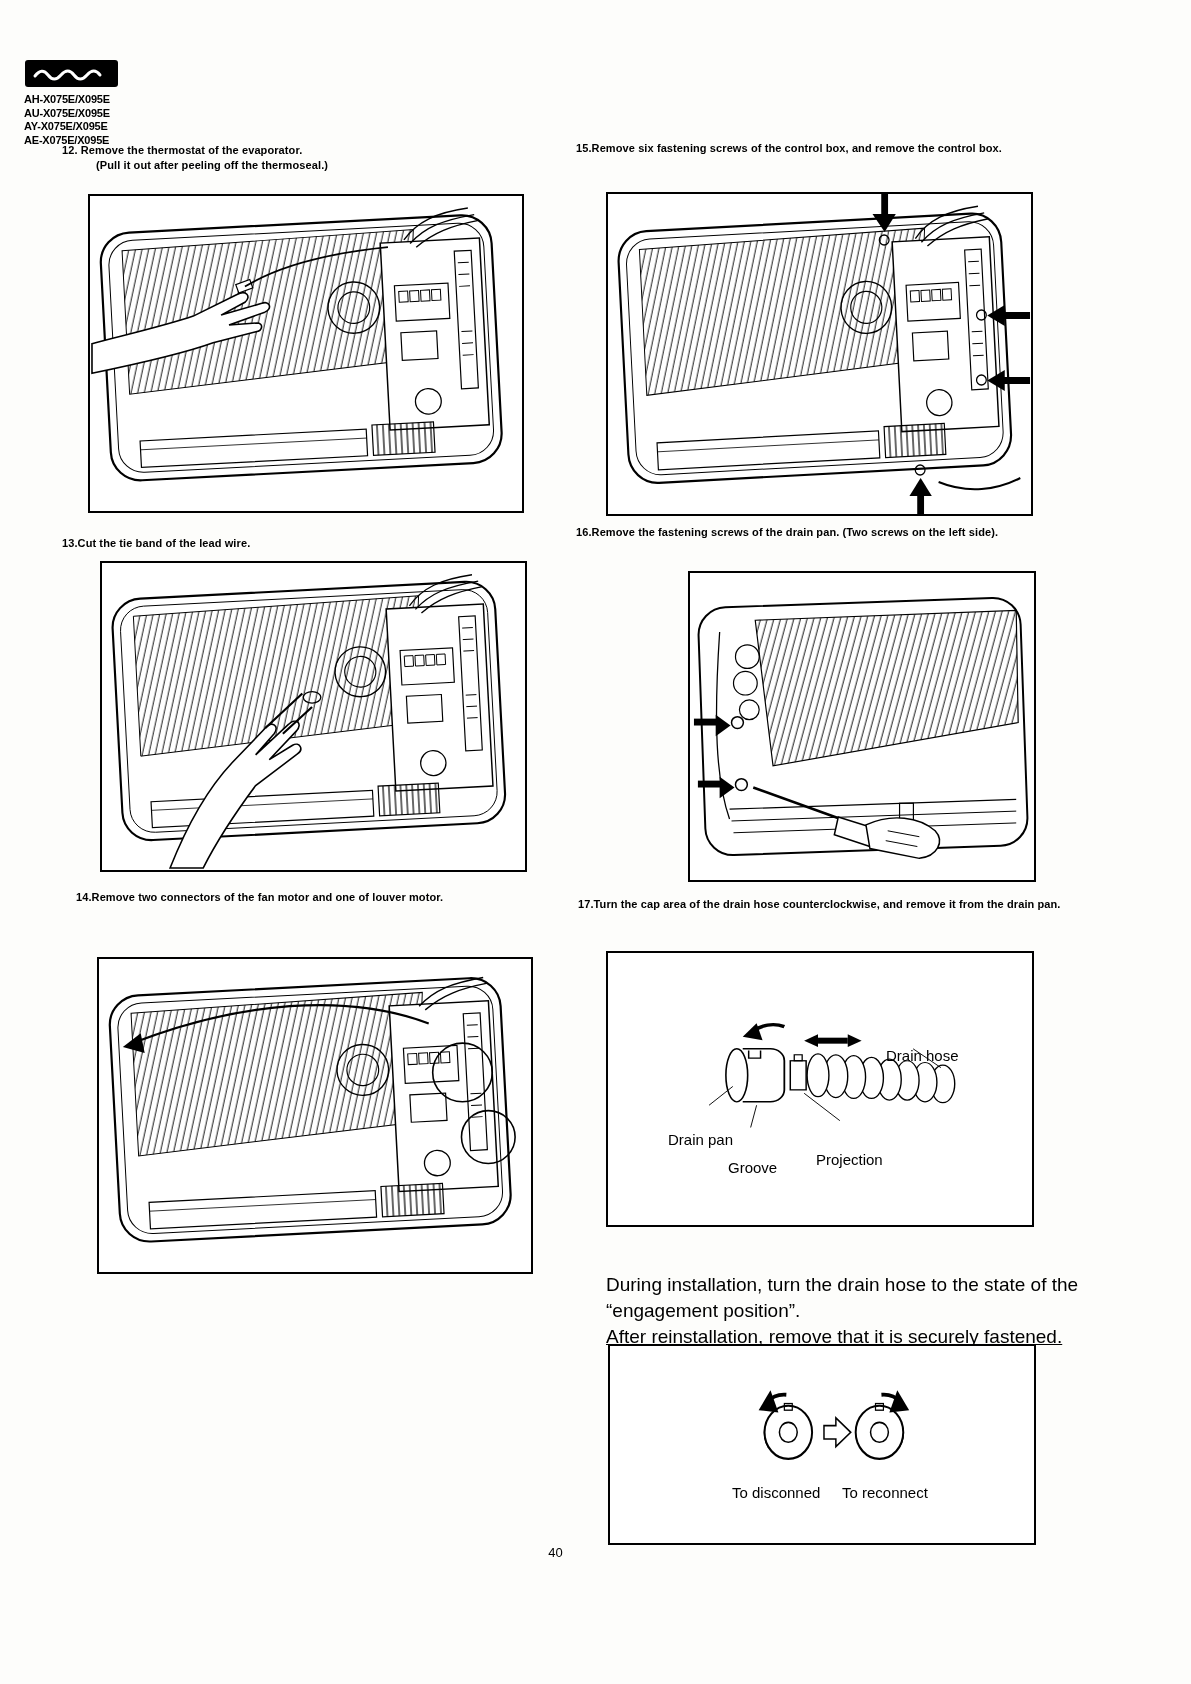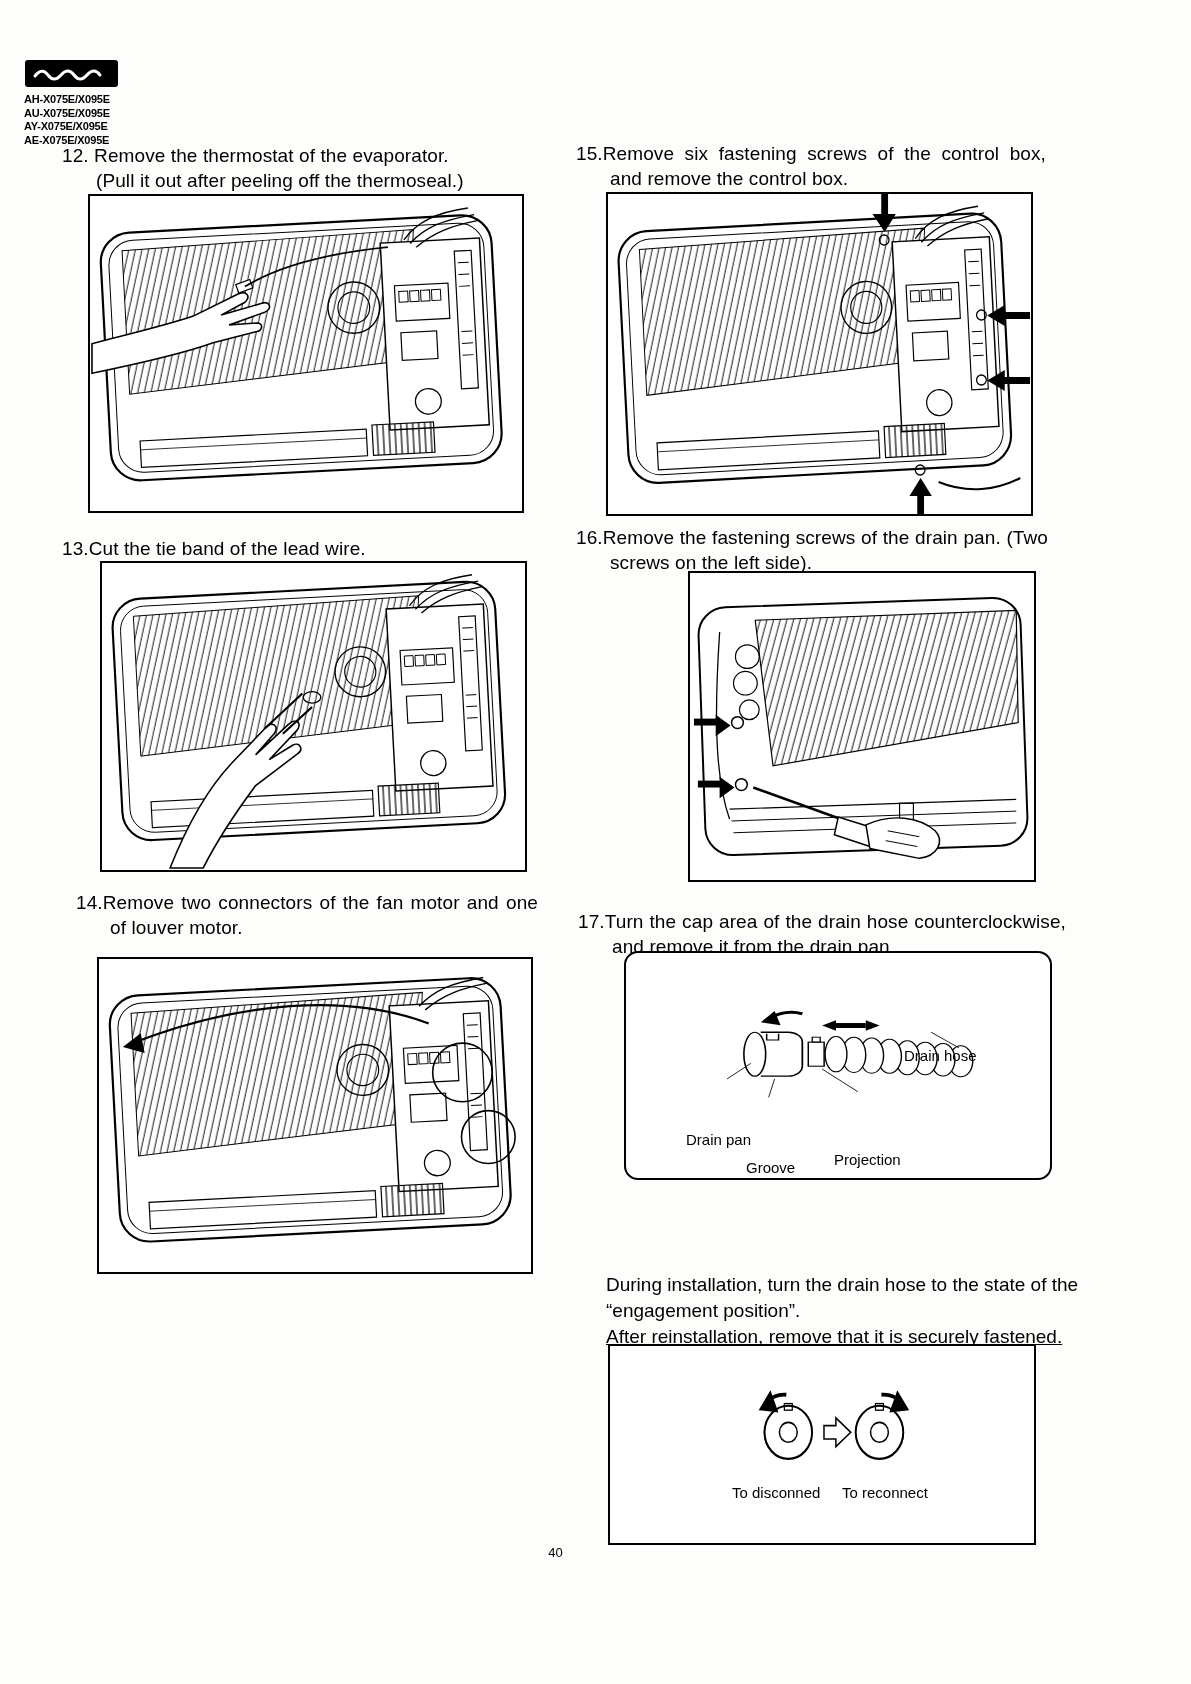--- a/index.html
+++ b/index.html
@@ -17,22 +17,23 @@
     width: 93px; height: 27px;
     background: #000; border-radius: 3px;
   }
   .models { position: absolute; left: 24px; top: 93px; }
   .model-line {
     font-size: 11px; font-weight: bold; line-height: 13.5px;
     letter-spacing: -0.2px; white-space: nowrap;
   }
   .step {
     position: absolute;
-    font-size: 19px; line-height: 1.33; letter-spacing: 0.1px;
+    font-size: 11px; line-height: 1.33; letter-spacing: 0.1px;
     text-align: justify;
+    font-weight: bold;
   }
   .hang { padding-left: 34px; text-indent: -34px; }
   .fig {
     position: absolute;
     border: 2px solid #000;
     background: #fff;
   }
   .fig svg { display: block; width: 100%; height: 100%; }
   .lbl { position: absolute; font-size: 15px; white-space: nowrap; }
   .notes { position: absolute; font-size: 19px; line-height: 1.38; }
@@ -271,25 +272,25 @@
         <rect x="8" y="211" width="24" height="7"></rect>
           <polygon points="30,207 30,229 45,218"></polygon>
       </g>
       <line x1="158" y1="252" x2="64" y2="218" stroke="#000" stroke-width="2.6"></line>
       <path d="M150,248 L188,260 L182,278 L146,266 Z" fill="#fff" stroke="#000" stroke-width="1.5"></path>
       <path d="M178,256 C204,244 232,248 248,262 C258,273 250,288 232,290 L182,280 Z" fill="#fff" stroke="#000" stroke-width="1.5"></path>
       <path d="M200,262 L232,268 M198,272 L230,278" stroke="#000" stroke-width="1" fill="none"></path>
     </svg>
   </div>
 
-  <div class="step hang" style="left:578px; top:897px; width:488px;margin-top:12px;">
+  <div class="step hang" style="left:578px; top:897px; width:488px;">
     <span>17.Turn the cap area of the drain hose counterclockwise, and remove it from the drain pan.</span>
   </div>
 
-  <div class="fig" style="left:624px; top:951px; width:428px; height:229px;border-radius:14px;">
+  <div class="fig" style="left:606px; top:951px; width:428px; height:276px;">
     <svg viewBox="0 0 428 318" preserveAspectRatio="none">
       <g fill="none" stroke="#000">
         <path d="M136,112 h28 a14,14 0 0 1 14,14 v34 a14,14 0 0 1 -14,14 h-28" stroke-width="1.8"></path>
         <ellipse cx="130" cy="143" rx="11" ry="31" stroke-width="1.6"></ellipse>
         <path d="M142,114 v9 h12 v-9" stroke-width="1.5"></path>
         <rect x="184" y="126" width="16" height="34" stroke-width="1.5"></rect>
         <rect x="188" y="119" width="8" height="7" stroke-width="1.3"></rect>
       </g>
       <g fill="#fff" stroke="#000" stroke-width="1.4">
         <ellipse cx="338" cy="153" rx="12" ry="22"></ellipse>

